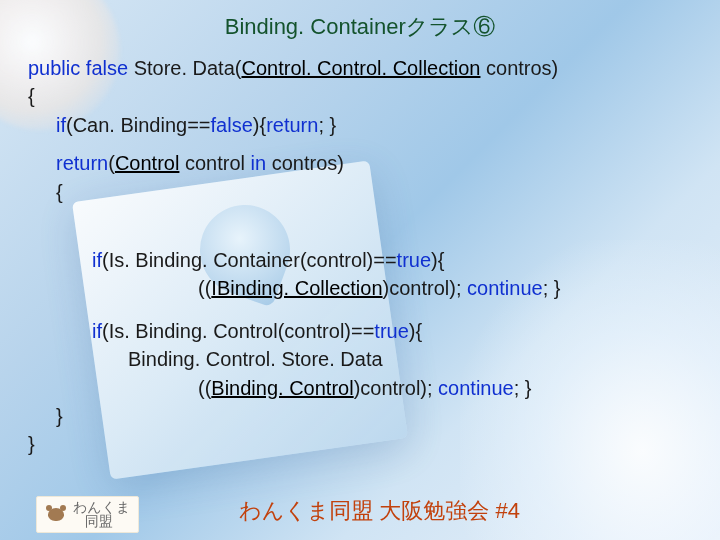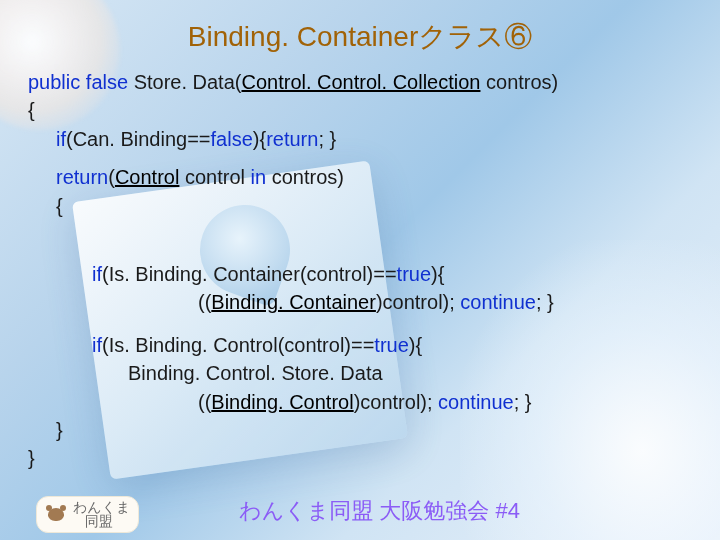--- a/index.html
+++ b/index.html
@@ -59,23 +59,23 @@
     background: radial-gradient(ellipse at 70% 70%, rgba(255,255,255,0.85) 0%, rgba(240,248,255,0.5) 40%, transparent 75%);
   }
   .slide {
     position: relative;
     z-index: 1;
     width: 100%;
     height: 100%;
   }
   .title {
     text-align: center;
-    font-size: 28px;
-    color: #a16207;
-    padding-top: 18px;
+    font-size: 22px;
+    color: #14532d;
+    padding-top: 12px;
     font-weight: 400;
   }
   .code-area {
     padding: 12px 28px 0 28px;
     font-size: 20px;
     line-height: 1.42;
     color: #1a1a1a;
     font-family: "Arial", "Hiragino Sans", "Meiryo", sans-serif;
   }
   .kw { color: #1030d0; }
@@ -85,33 +85,33 @@
   .lvl2 { padding-left: 64px; margin-top: 40px; }
   .lvl3 { padding-left: 100px; }
   .lvl4 { padding-left: 170px; }
   .footer {
     position: absolute;
     left: 0;
     right: 0;
     bottom: 14px;
     text-align: center;
     font-size: 22px;
-    color: #8b5cf6;
+    color: #c2410c;
     margin-left: 39px;
   }
   .logo {
     position: absolute;
     left: 36px;
     bottom: 7px;
     display: flex;
     align-items: center;
     gap: 6px;
     background: #fdfaf4;
     padding: 3px 8px;
-    border-radius: 12px;
+    border-radius: 2px;
     font-size: 14px;
     line-height: 1.05;
     color: #6a6a6a;
     border: 1px solid #eee8d8;
     margin-top: 31px;
   }
   .logo-bear {
     width: 22px;
     height: 18px;
     position: relative;
@@ -160,21 +160,21 @@
 
     <div class="block2">
       <div class="lvl1">
         <span class="kw">return</span><span>(</span><span class="typelink">Control</span><span> control </span><span class="kw">in</span><span> contros)</span>
       </div>
       <div class="lvl1">{</div>
       <div class="lvl2">
         <span class="kw">if</span><span>(Is. Binding. Container(control)==</span><span class="kw">true</span><span>){</span>
       </div>
       <div class="lvl4">
-        <span>((</span><span class="typelink">Binding. Container</span><span>)control); </span><span class="kw">continue</span><span>; }</span>
+        <span>((</span><span class="typelink">IBinding. Collection</span><span>)control); </span><span class="kw">continue</span><span>; }</span>
       </div>
 
       <div class="lvl2" style="margin-top:14px">
         <span class="kw">if</span><span>(Is. Binding. Control(control)==</span><span class="kw">true</span><span>){</span>
       </div>
       <div class="lvl3">Binding. Control. Store. Data</div>
       <div class="lvl4">
         <span>((</span><span class="typelink">Binding. Control</span><span>)control); </span><span class="kw">continue</span><span>; }</span>
       </div>
       <div class="lvl1">}</div>

